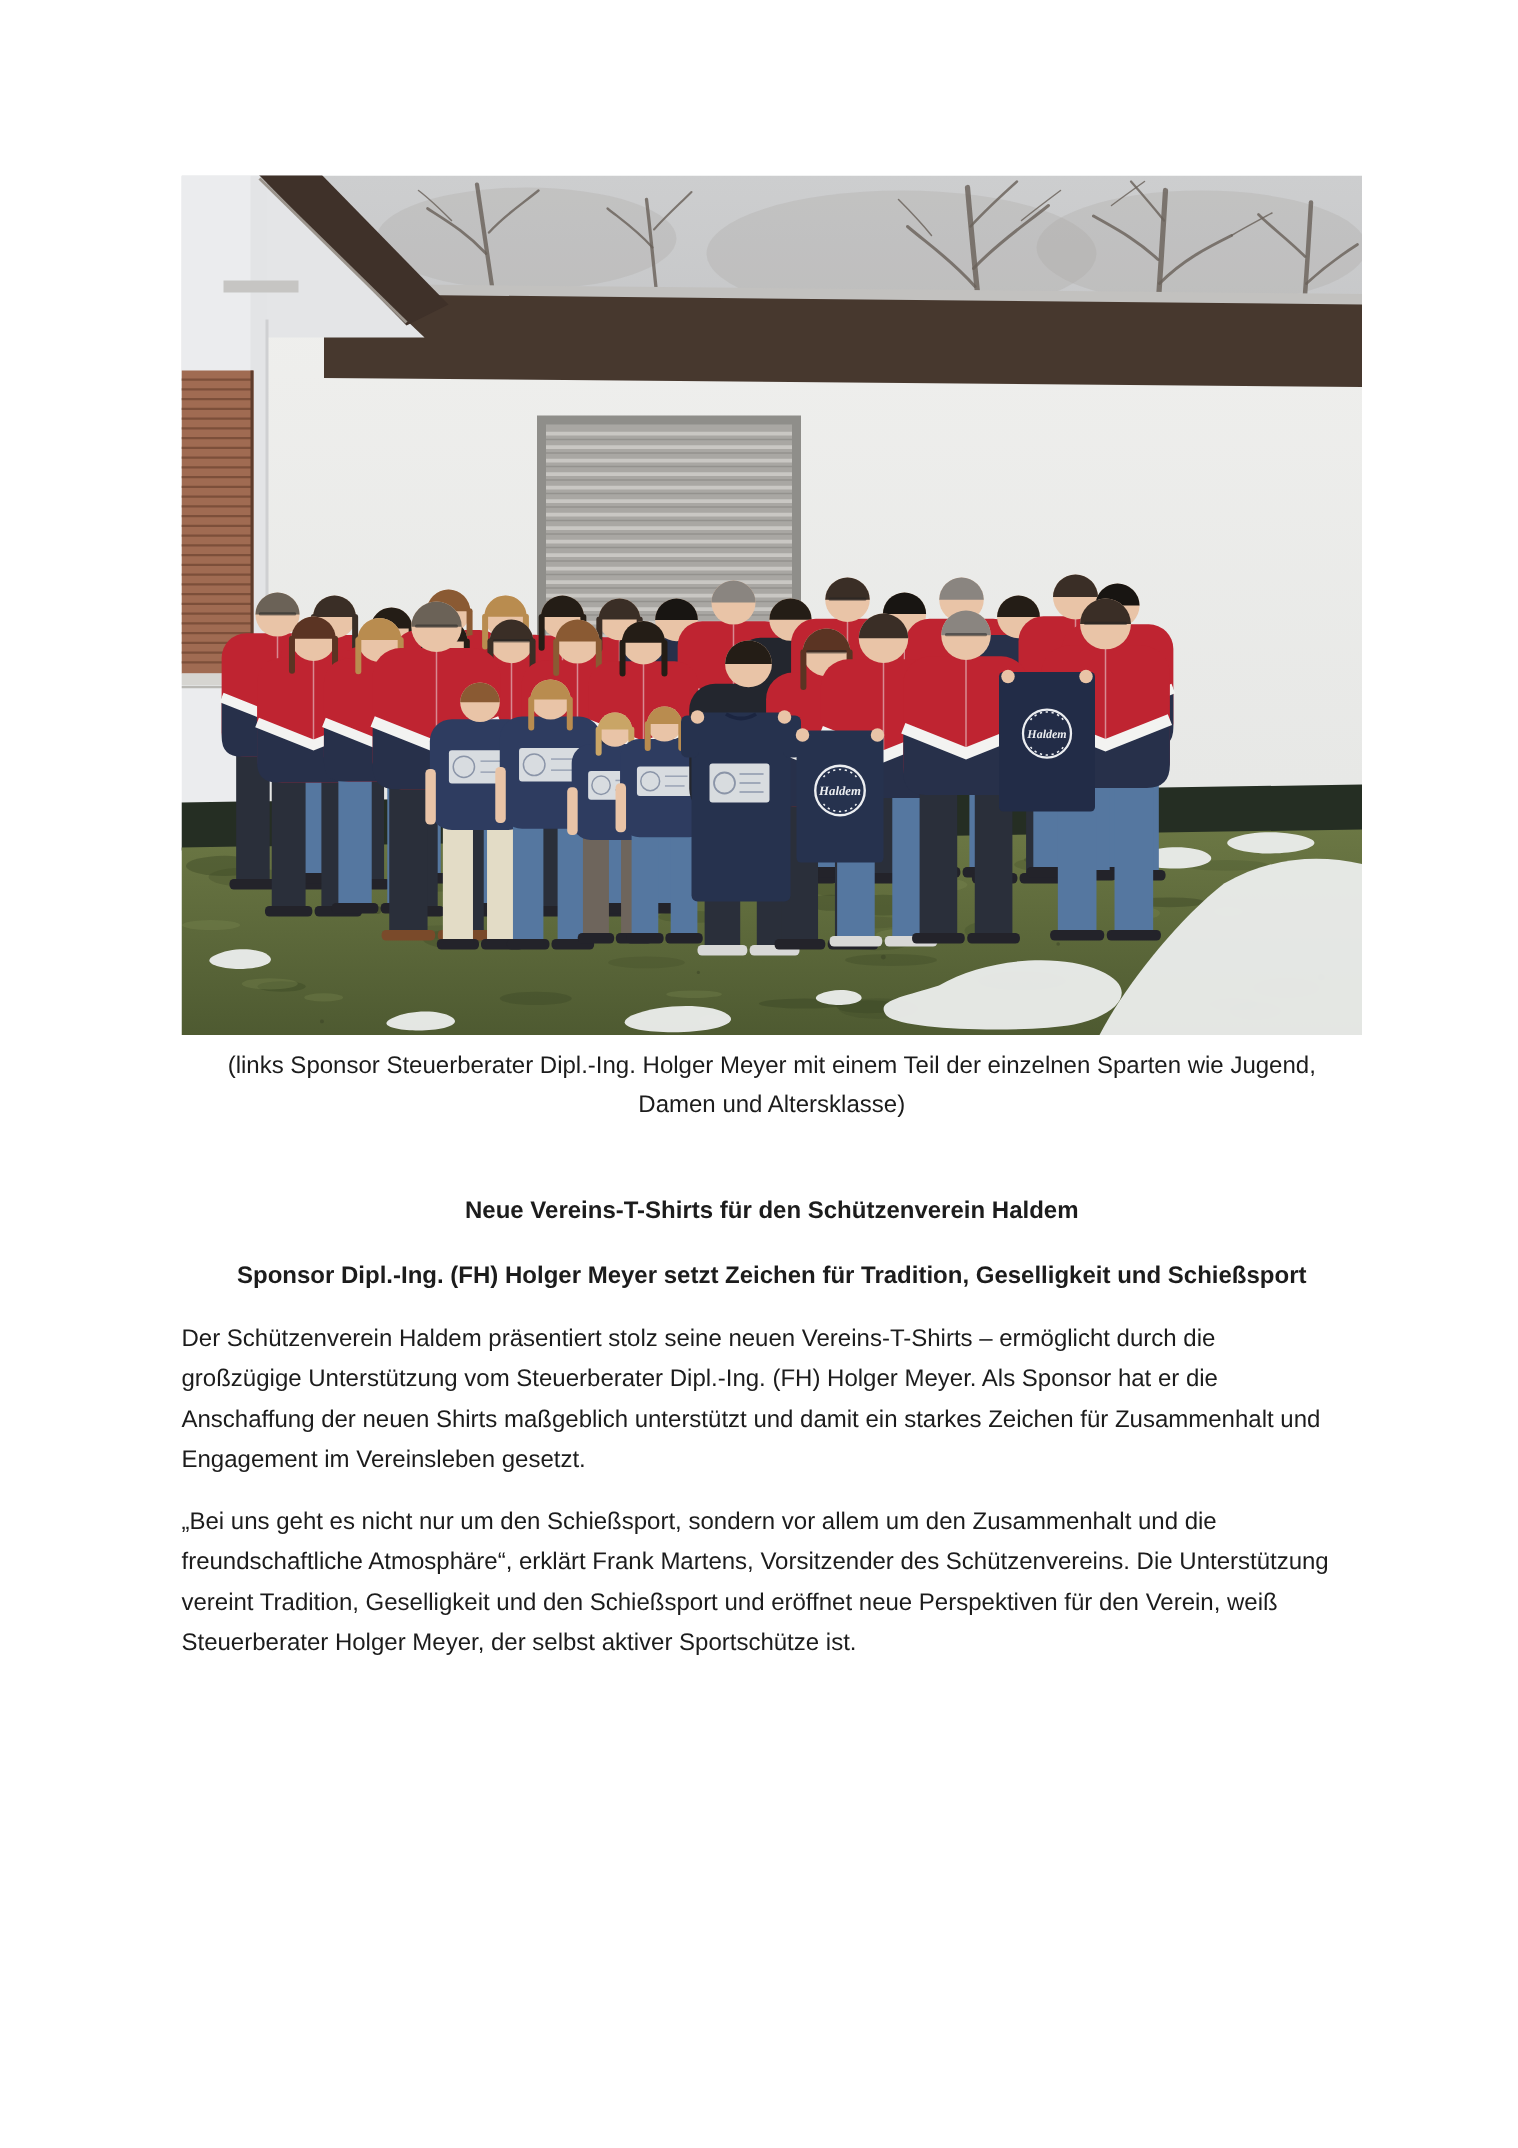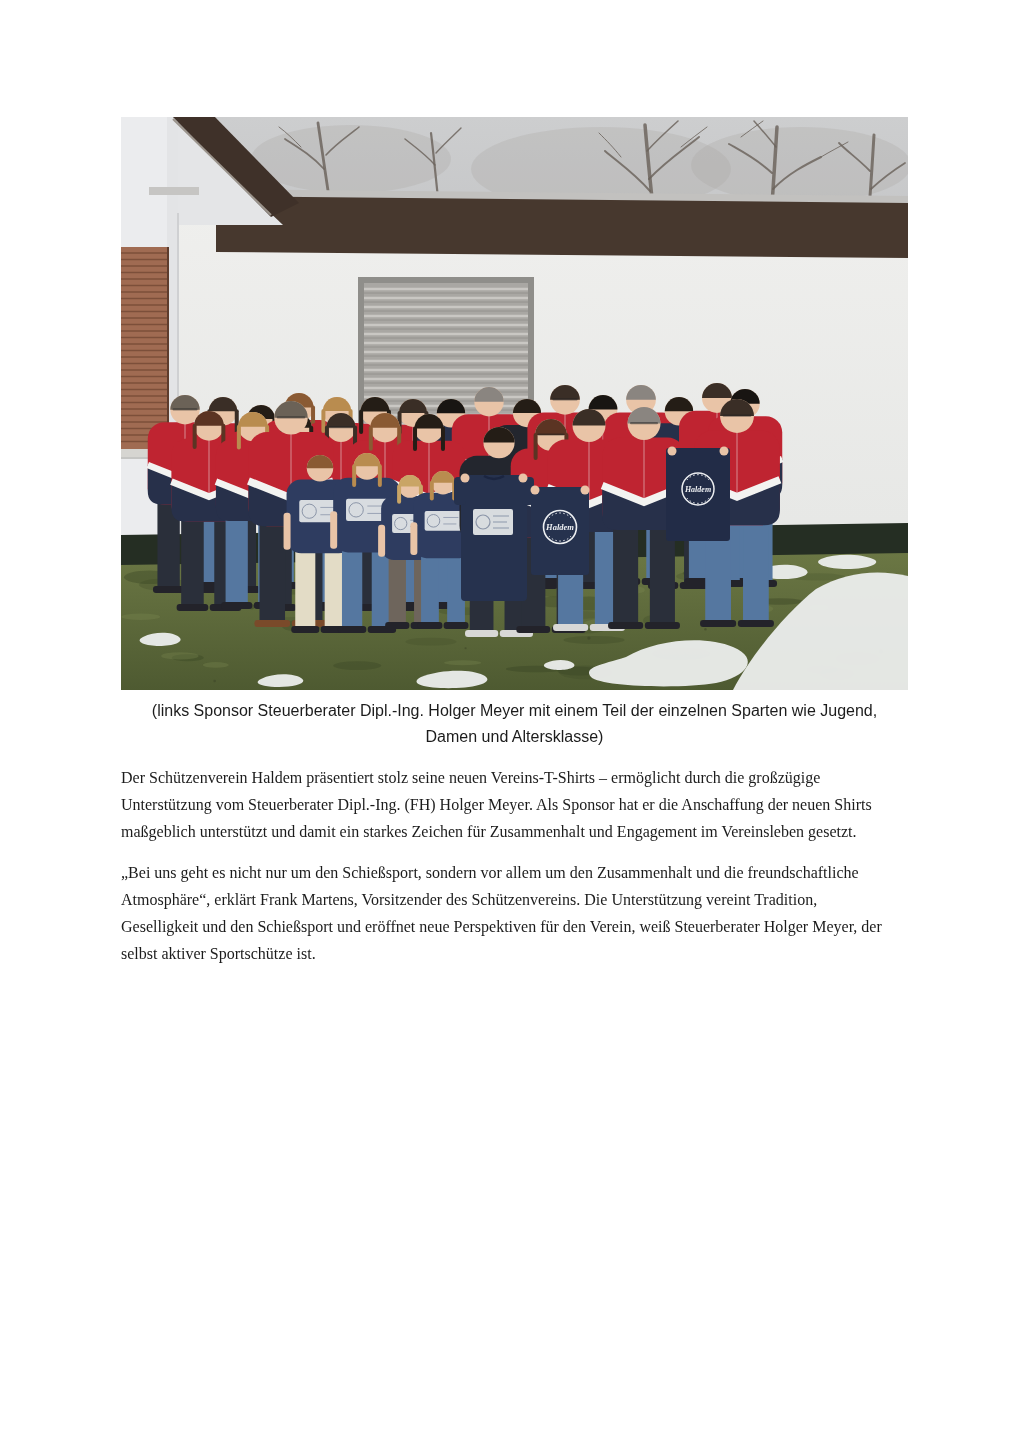--- a/index.html
+++ b/index.html
@@ -4,21 +4,21 @@
 <style>
   html,body{margin:0;padding:0;background:#ffffff;}
   .page{position:relative;width:1012px;height:1432px;background:#ffffff;overflow:hidden;
         font-family:"Liberation Sans",sans-serif;color:#1c1c1c;}
   .content{position:absolute;left:121px;top:117px;width:787px;}
   figure{margin:0;padding:0;}
   .photo-svg{display:block;width:787px;height:573px;}
   .caption{margin:8px 16px 0;max-width:770px;font-size:16px;line-height:26px;text-align:center;}
   h1.title{margin:45px 0 0;font-size:16px;line-height:26px;font-weight:700;text-align:center;}
   h2.subtitle{margin:16px 0 0;font-size:16px;line-height:28px;font-weight:700;text-align:center;}
-  p.body{margin:14px 0 0;max-width:770px;font-size:16px;line-height:27px;font-family:Liberation Serif, serif;}
+  p.body{margin:14px 0 0;max-width:770px;font-size:16px;line-height:27px;}
 
   
   .sky{fill:url(#skyG);}
   .trees path{fill:none;stroke:var(--tree,#6a625a);stroke-linecap:round;opacity:.82;}
   .haze{fill:#a9a5a1;opacity:.28;}
   .coping{fill:var(--coping_gray,#c2c1bf);}
   .fascia{fill:var(--fascia_brown,#47382e);}
   .wall{fill:url(#wallG);}
   .wedge{fill:#e4e5e7;}
   .gable{fill:#ebecee;}
@@ -737,19 +737,21 @@
             <text x="577" y="375" font-size="8" text-anchor="middle">Haldem</text>
           </g>
           <circle cx="551" cy="334" r="4.5" fill="var(--skin,#e9c4a7)"></circle>
           <circle cx="603" cy="334" r="4.5" fill="var(--skin,#e9c4a7)"></circle>
         </g>
       </svg>
     </figure>
 
     <p class="caption">(links Sponsor Steuerberater Dipl.-Ing. Holger Meyer mit einem Teil der einzelnen Sparten wie Jugend, Damen und Altersklasse)</p>
 
+    <h1 class="title">Neue Vereins-T-Shirts für den Schützenverein Haldem</h1>
+    <h2 class="subtitle">Sponsor Dipl.-Ing. (FH) Holger Meyer setzt Zeichen für Tradition, Geselligkeit und Schießsport</h2>
 
     <div>
       <p class="body">Der Schützenverein Haldem präsentiert stolz seine neuen Vereins-T-Shirts – ermöglicht durch die großzügige Unterstützung vom Steuerberater Dipl.-Ing. (FH) Holger Meyer. Als Sponsor hat er die Anschaffung der neuen Shirts maßgeblich unterstützt und damit ein starkes Zeichen für Zusammenhalt und Engagement im Vereinsleben gesetzt.</p>
       <p class="body">„Bei uns geht es nicht nur um den Schießsport, sondern vor allem um den Zusammenhalt und die freundschaftliche Atmosphäre“, erklärt Frank Martens, Vorsitzender des Schützenvereins. Die Unterstützung vereint Tradition, Geselligkeit und den Schießsport und eröffnet neue Perspektiven für den Verein, weiß Steuerberater Holger Meyer, der selbst aktiver Sportschütze ist.</p>
     </div>
   </div>
 </div>
 
 </body></html>

